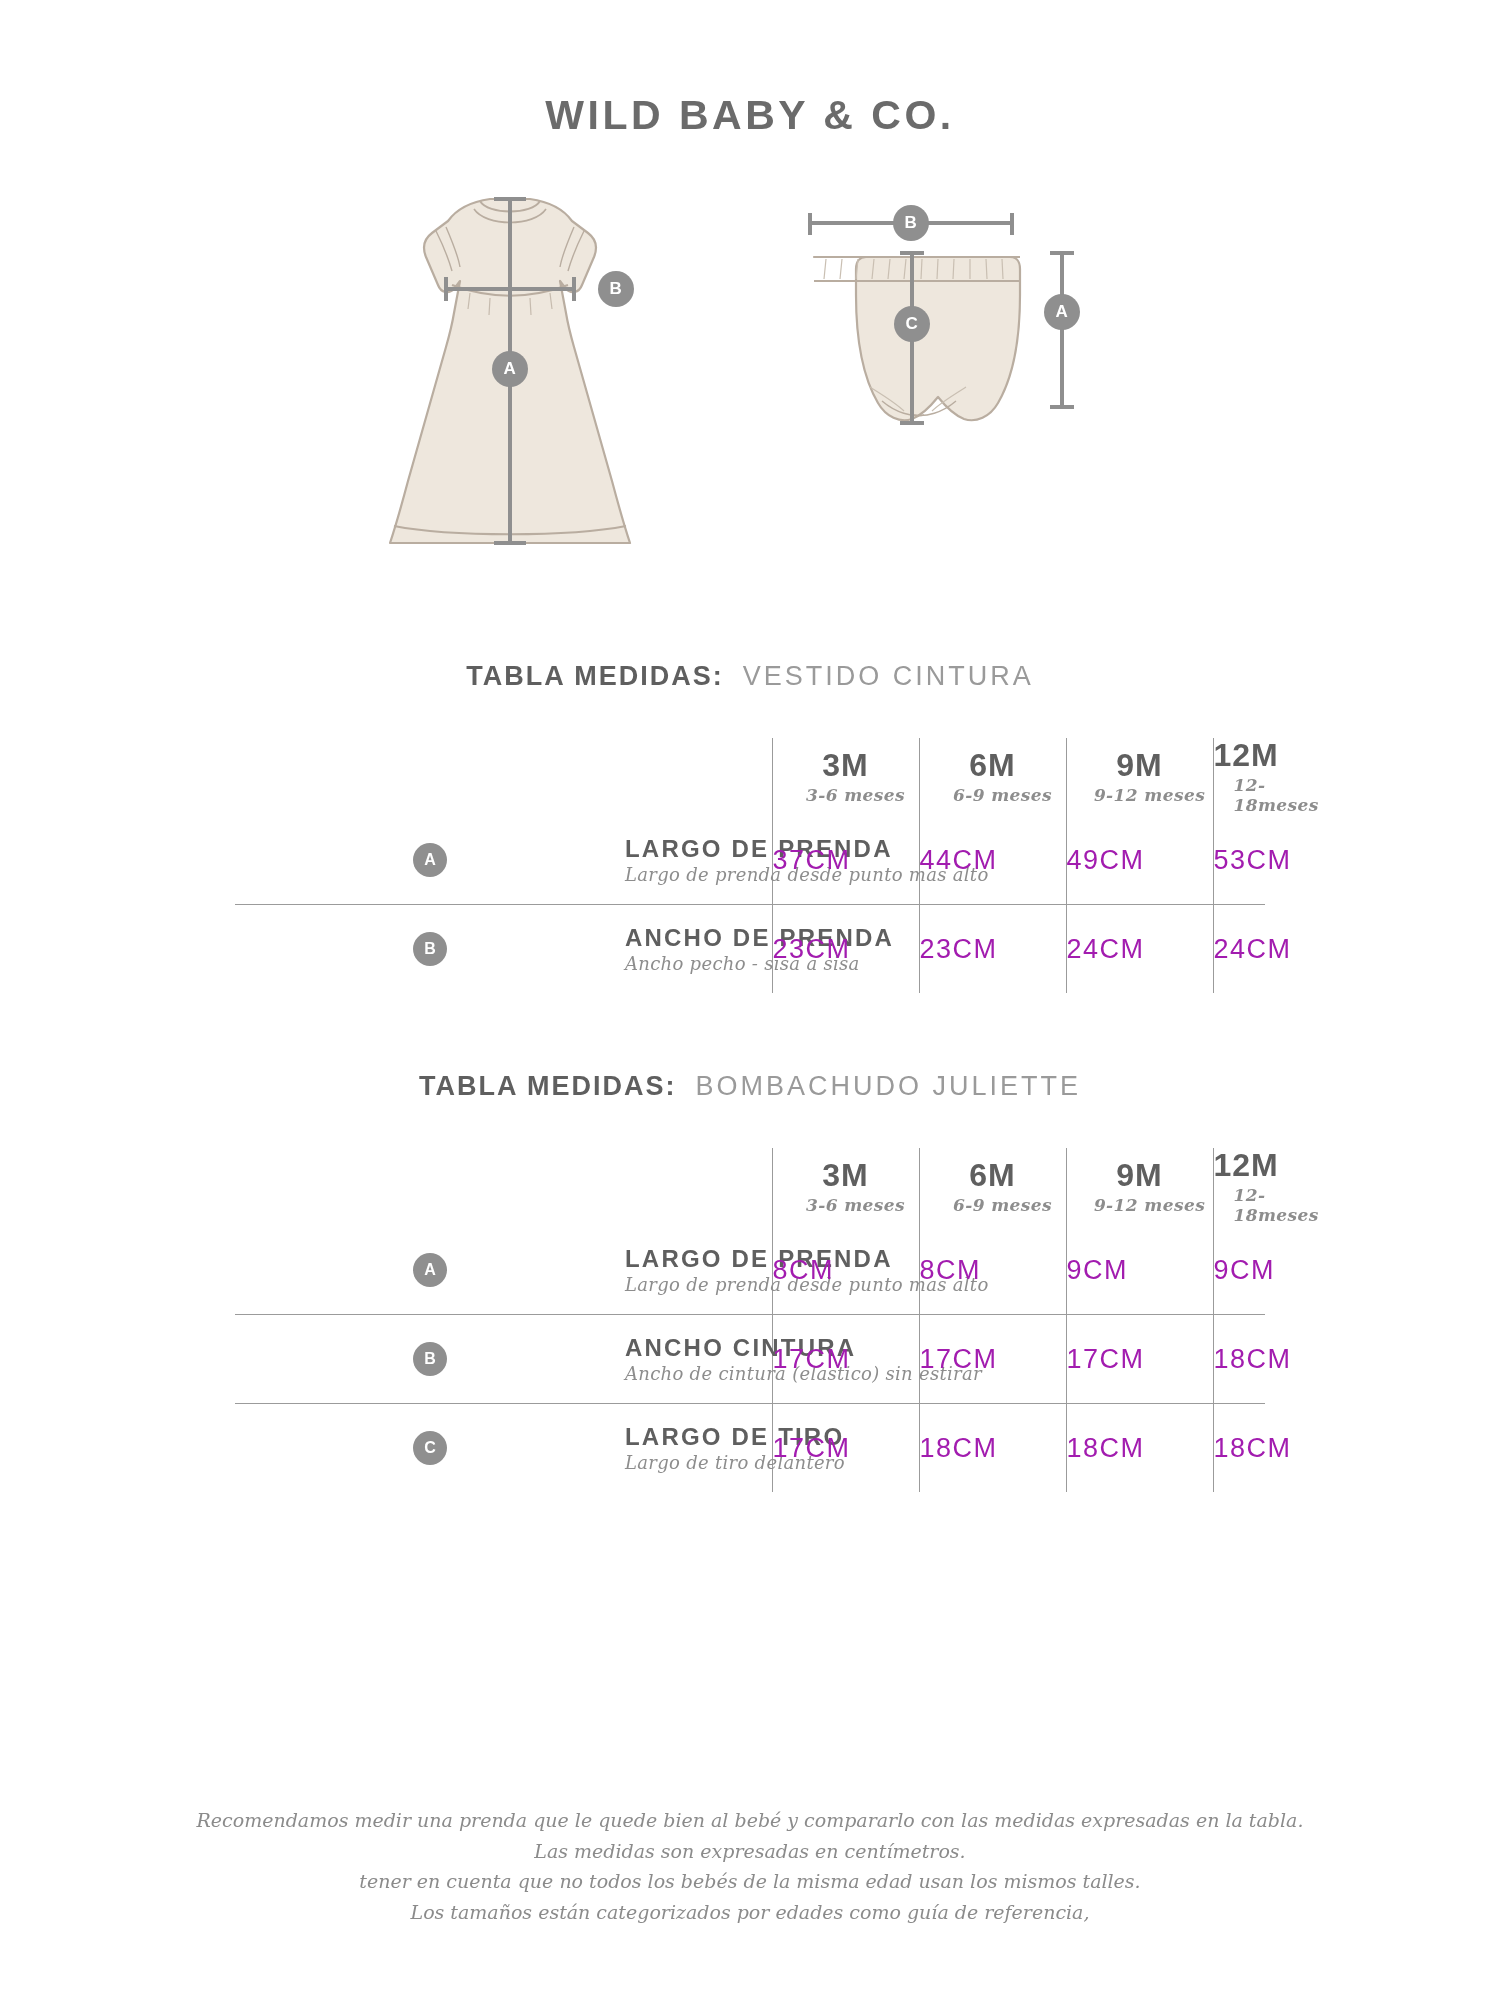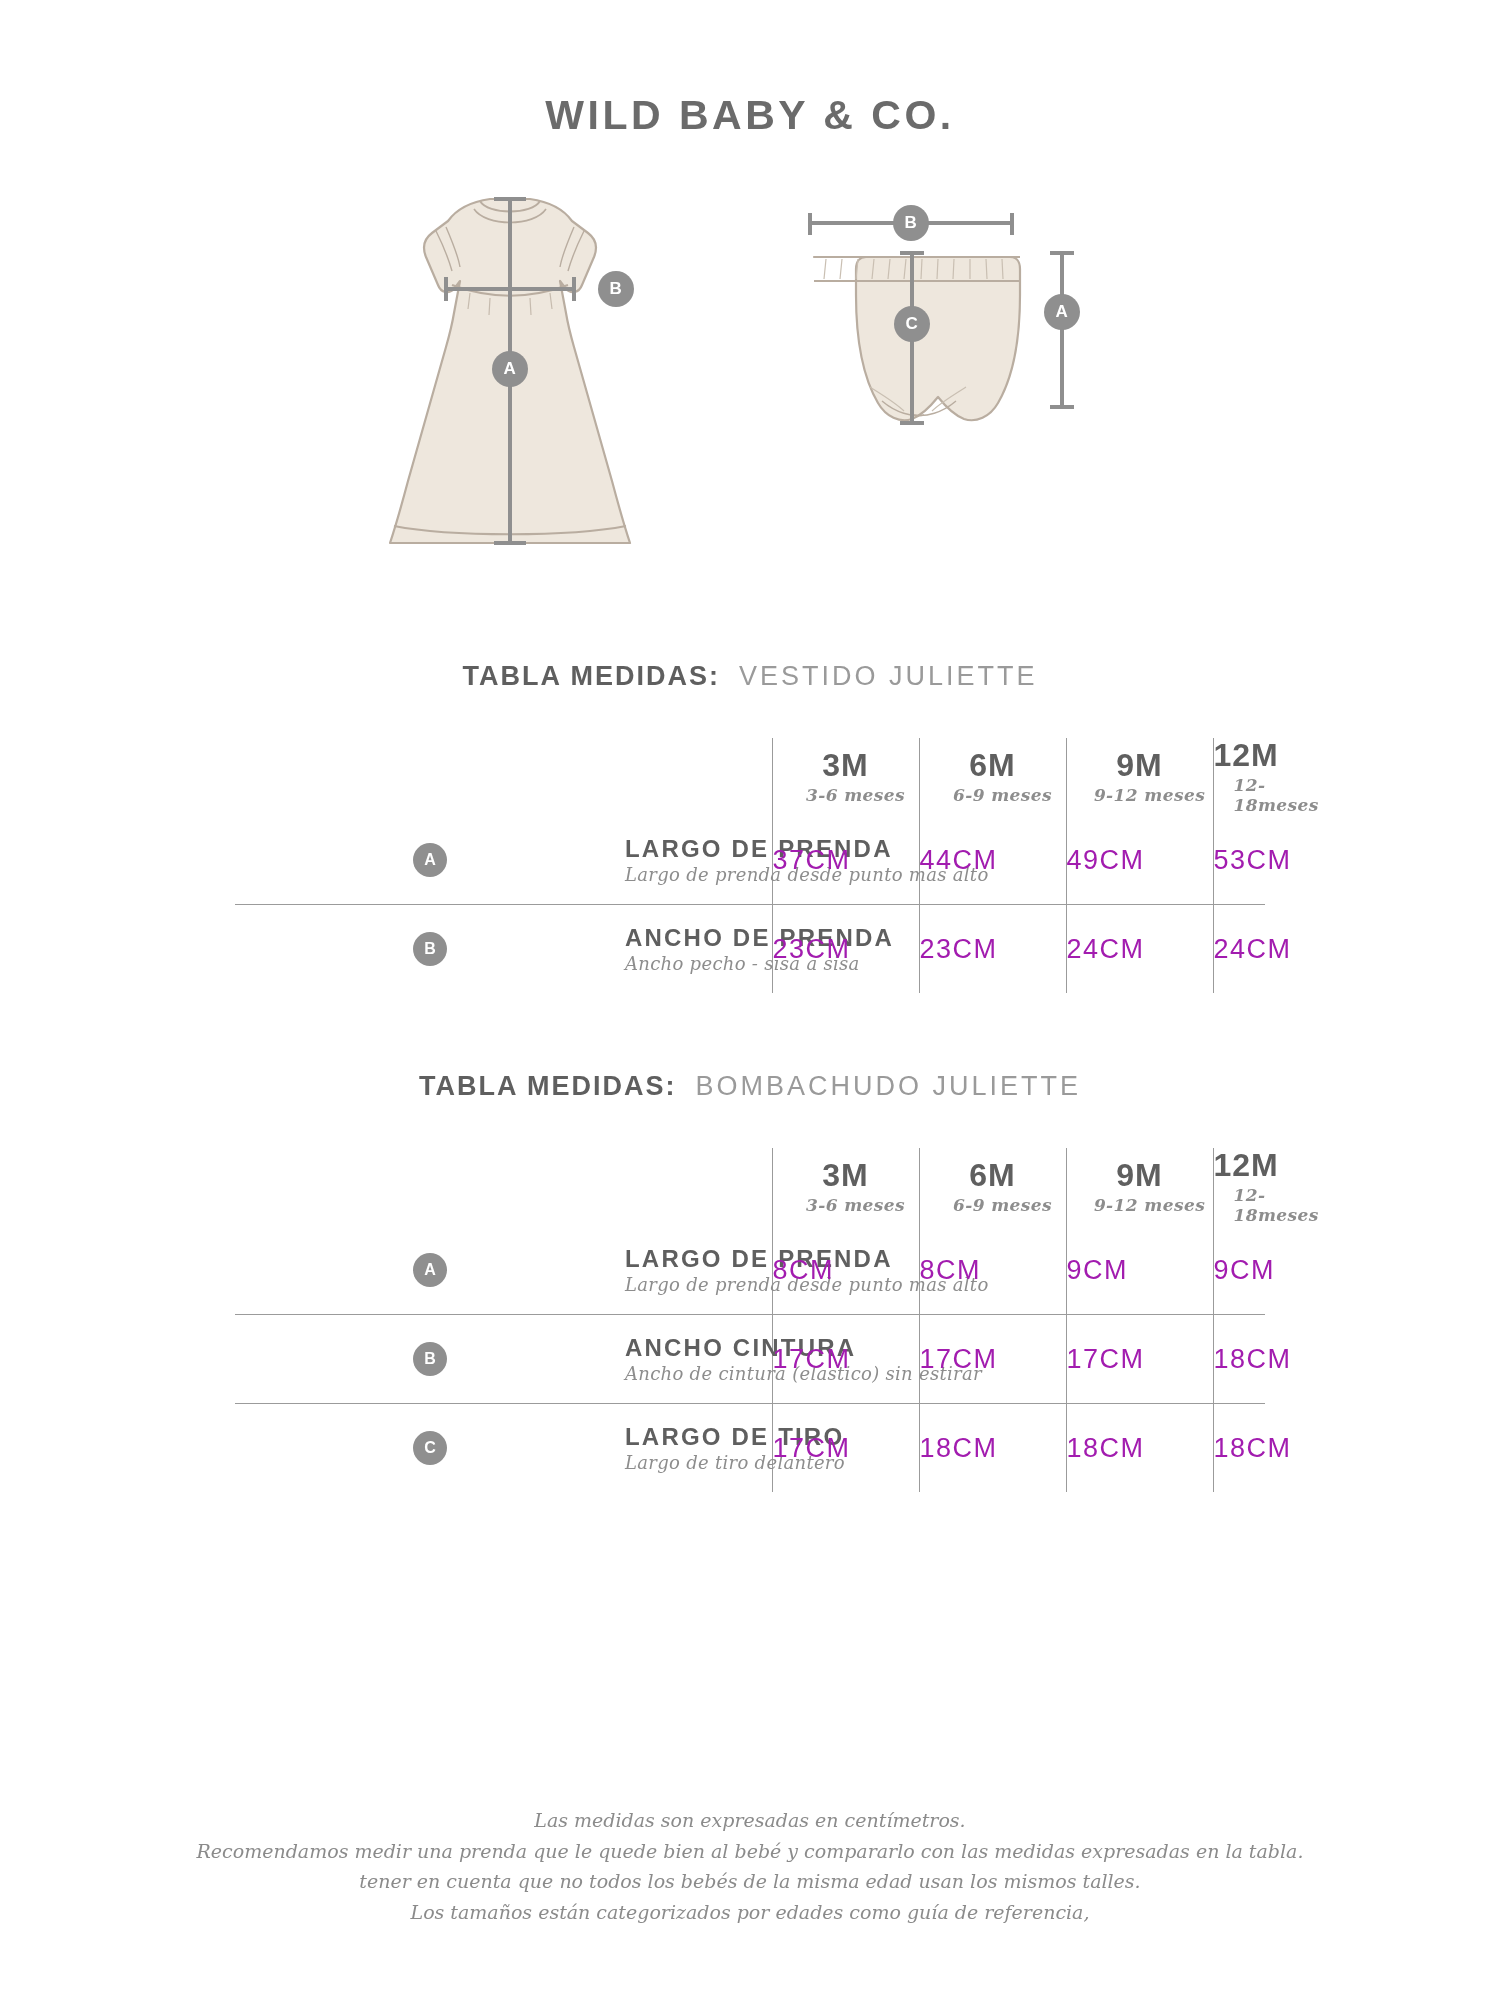--- a/index.html
+++ b/index.html
@@ -278,21 +278,21 @@
         <line x1="100" y1="212" x2="124" y2="212" stroke="#8f8f8f" stroke-width="4"></line>
       </svg>
       <div class="marker" style="left:93px; top:-6px;">B</div>
       <div class="marker" style="left:244px; top:83px;">A</div>
       <div class="marker" style="left:94px; top:95px;">C</div>
     </div>
   </div>
 
   <div class="section-title" style="margin-top:60px;">
     <span class="strong">TABLA MEDIDAS:</span>
-    <span class="light">VESTIDO JULIETTE</span>
+    <span class="light">VESTIDO CINTURA</span>
   </div>
 
   <div class="table-block" style="margin-top:46px;">
     <table class="sizes">
       <colgroup>
         <col class="badge"><col class="label">
         <col class="val"><col class="val"><col class="val"><col class="val">
       </colgroup>
       <tbody>
           <tr class="hdr-row row-sep">
@@ -419,19 +419,19 @@
         <td class="cell-val vline">17CM</td>
         <td class="cell-val vline">18CM</td>
         <td class="cell-val vline">18CM</td>
         <td class="cell-val vline">18CM</td>
       </tr>
     </tbody>
       </table>
   </div>
 
   <div class="footer">
+    <div>Recomendamos medir una prenda que le quede bien al bebé y compararlo con las medidas expresadas en la tabla.</div>
     <div>Las medidas son expresadas en centímetros.</div>
-    <div>Recomendamos medir una prenda que le quede bien al bebé y compararlo con las medidas expresadas en la tabla.</div>
     <div>tener en cuenta que no todos los bebés de la misma edad usan los mismos talles.</div>
     <div>Los tamaños están categorizados por edades como guía de referencia,</div>
   </div>
 
 </div>
 
 </body></html>

